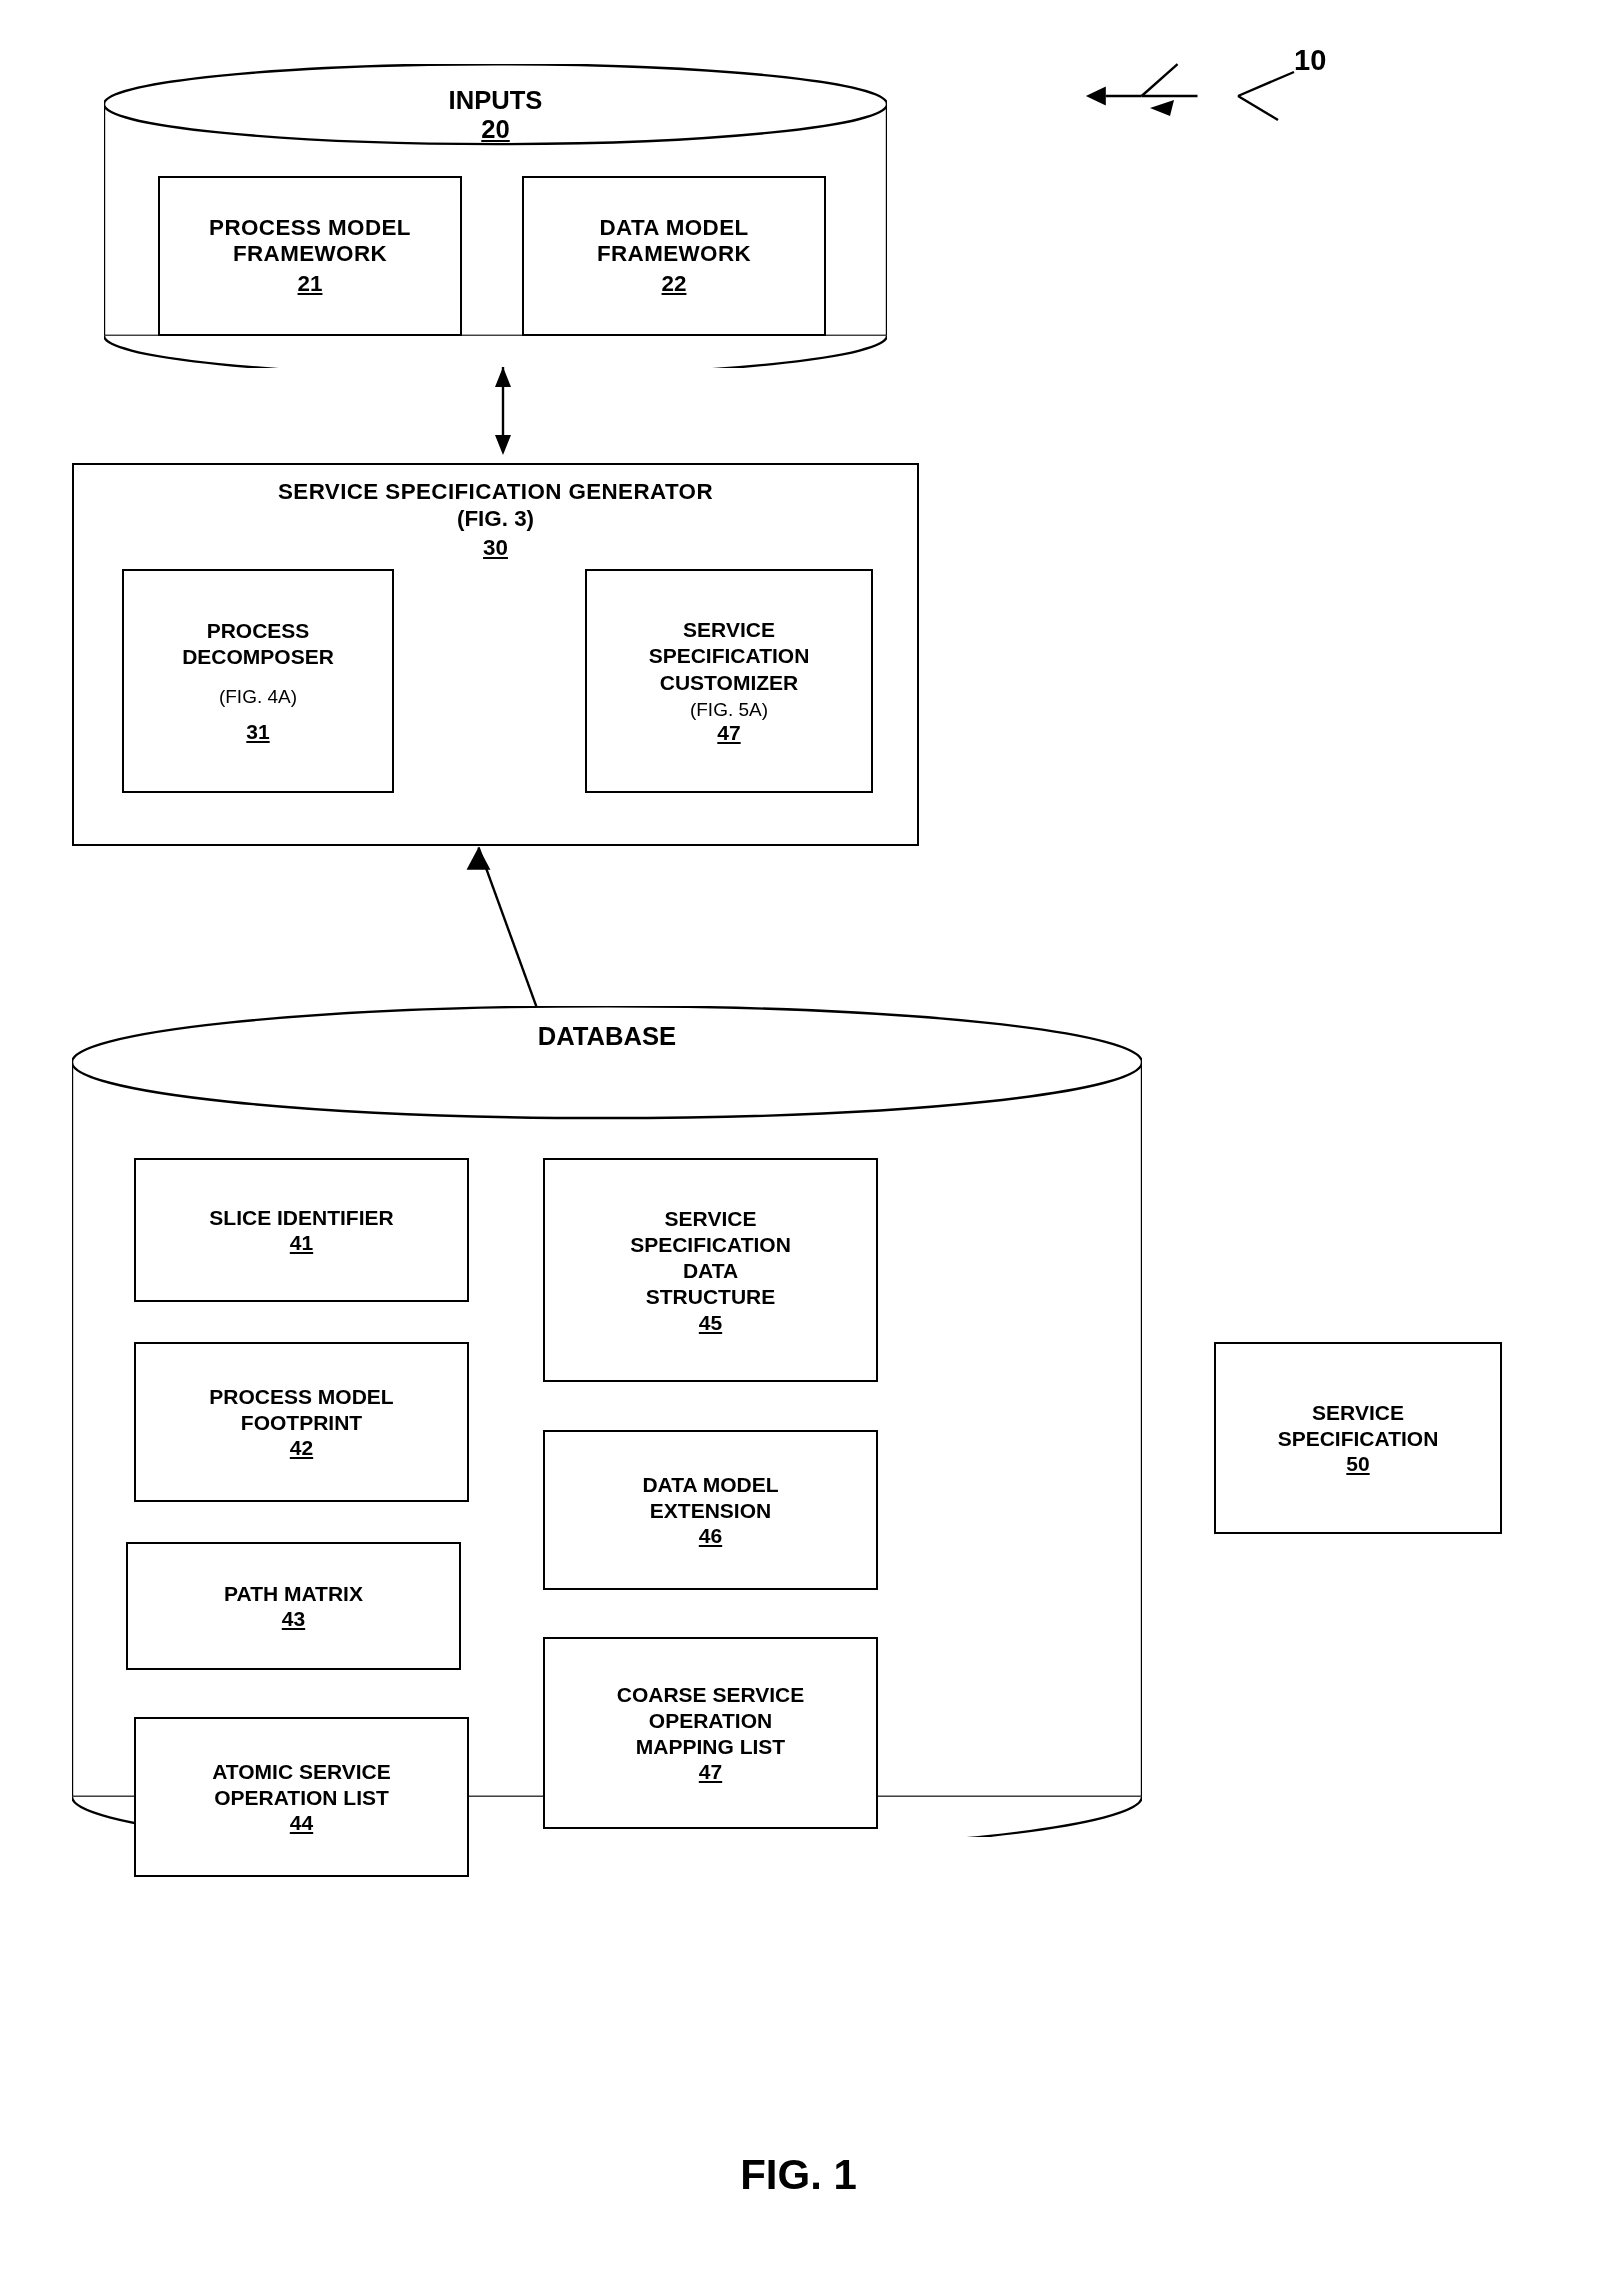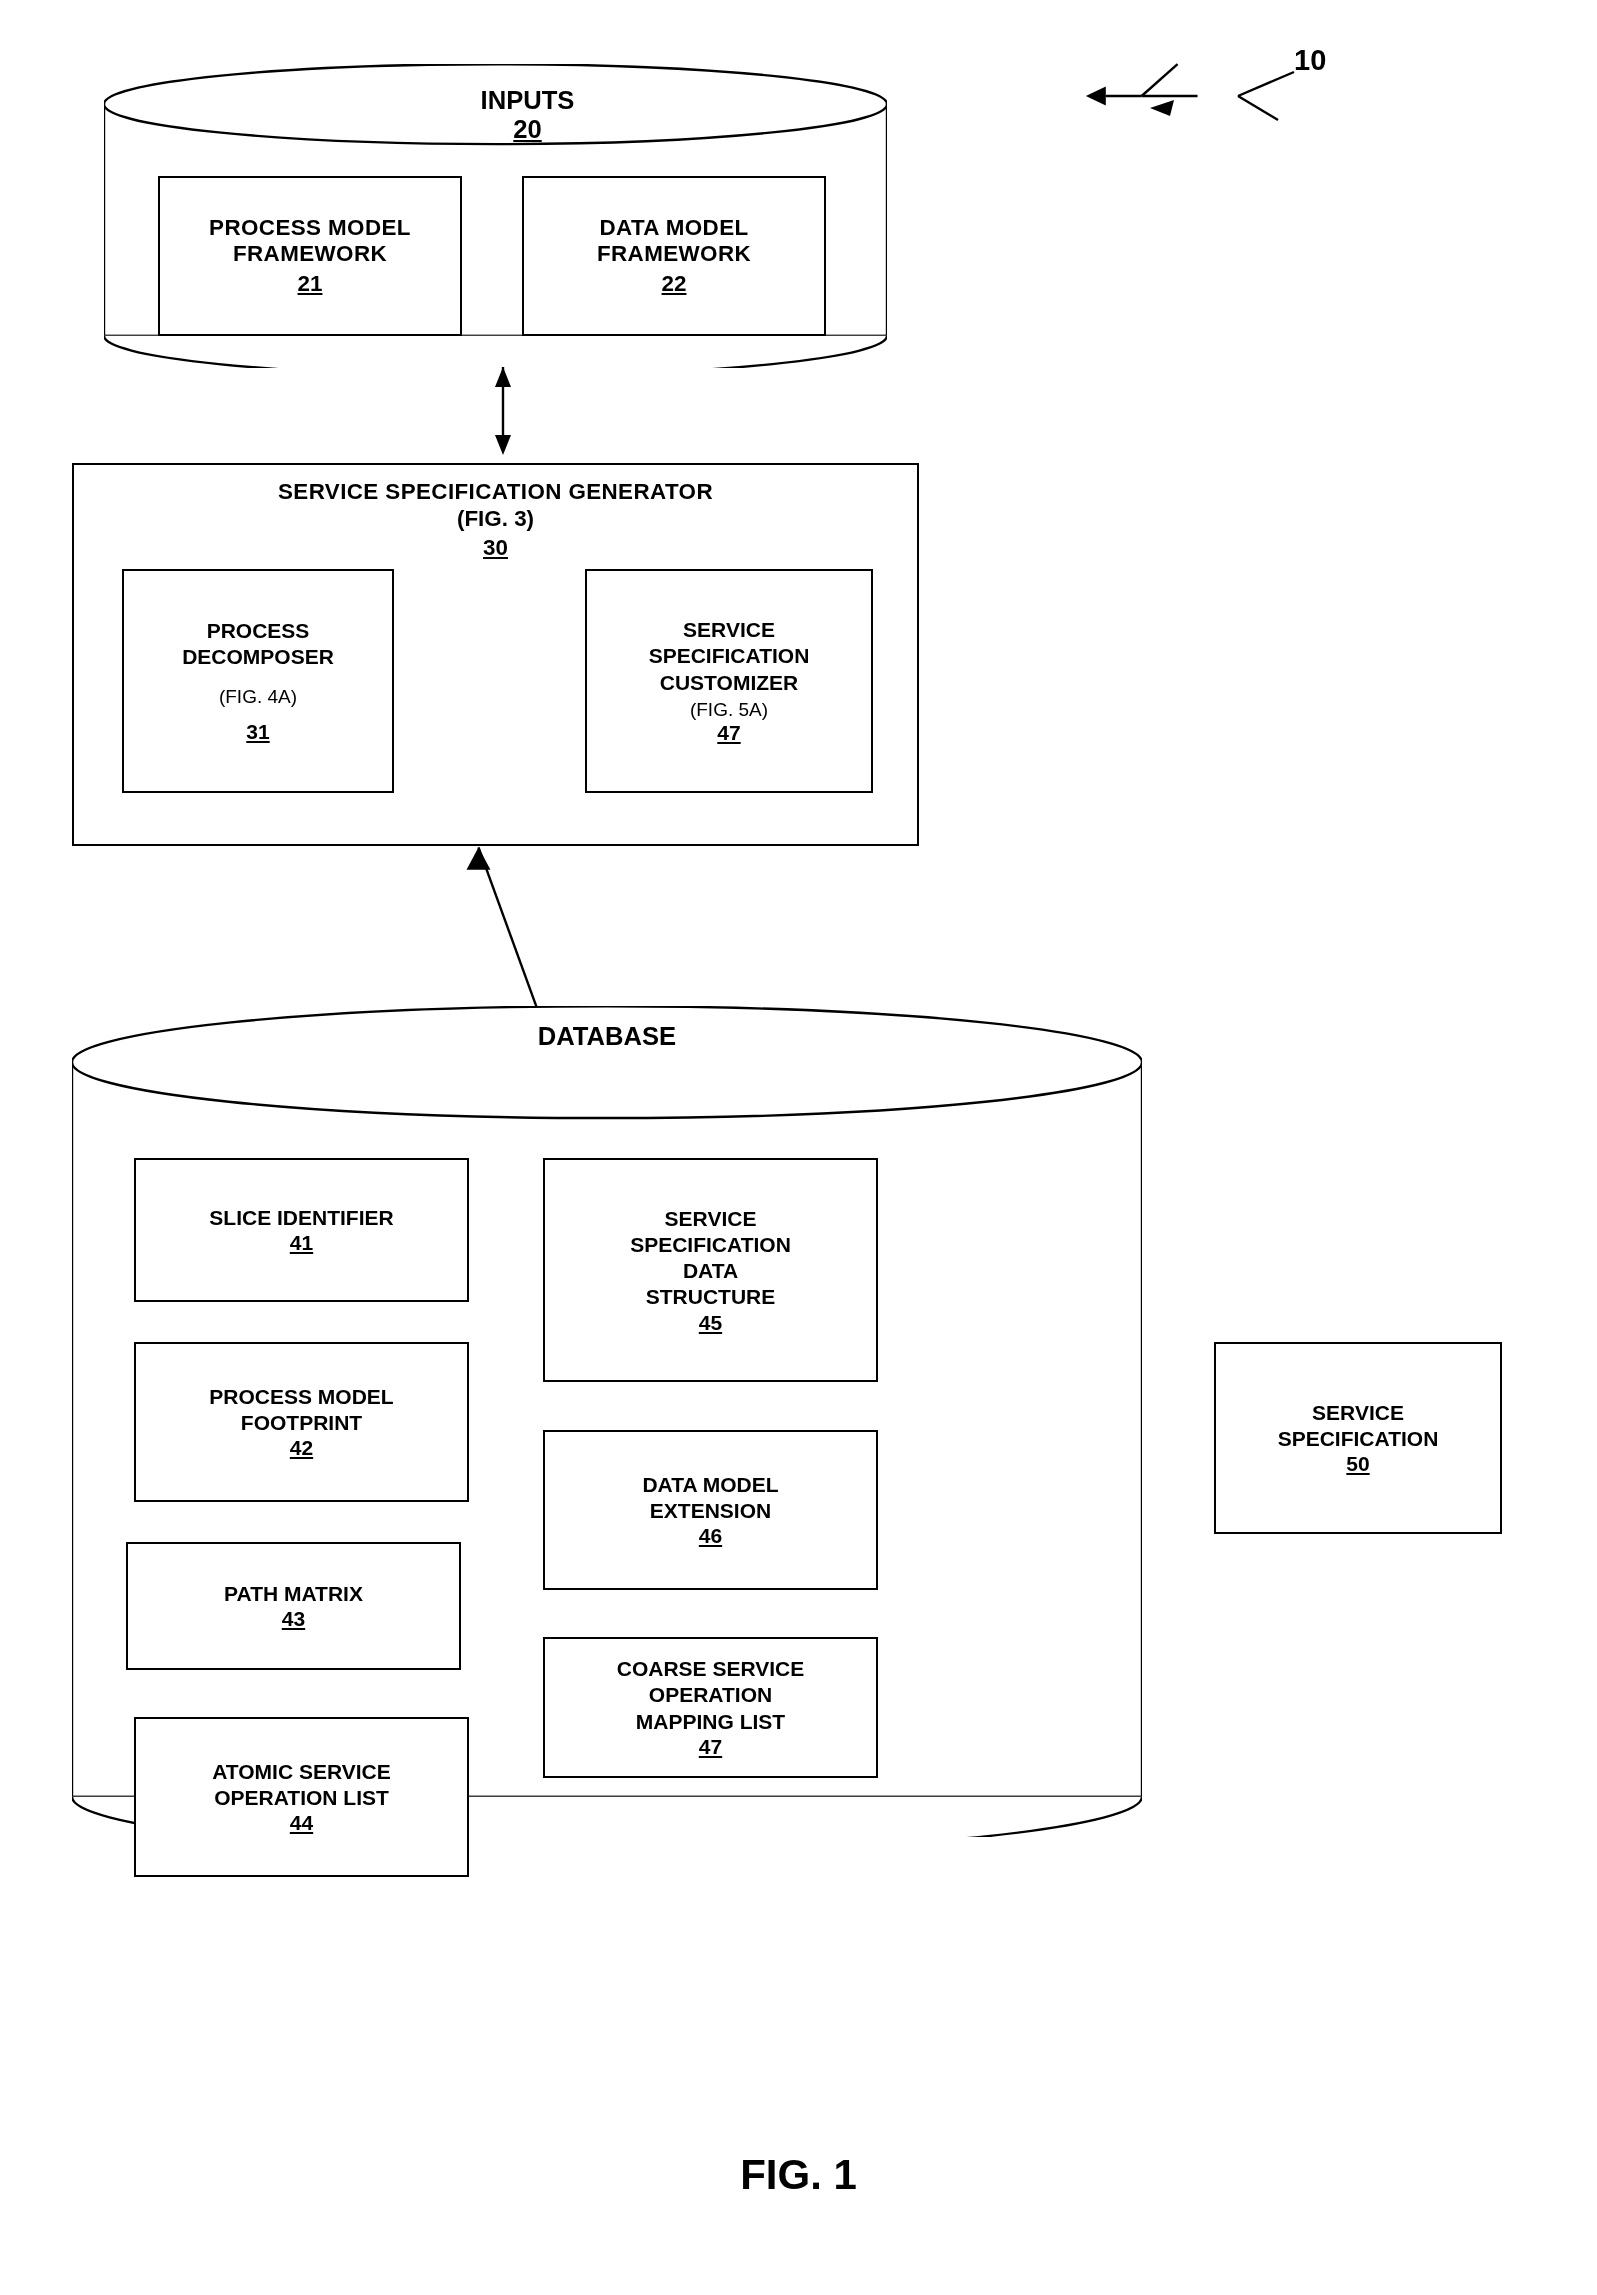--- a/index.html
+++ b/index.html
@@ -118,21 +118,21 @@
 
   <svg style="position:absolute; top:64px; left:104px;" width="783" height="304" viewBox="0 0 980 380">
 
     <rect x="0" y="50" width="980" height="290" fill="white" stroke="#000" stroke-width="3"></rect>
 
     <ellipse cx="490" cy="50" rx="490" ry="50" fill="white" stroke="#000" stroke-width="3"></ellipse>
 
     <path d="M 0 340 A 490 50 0 0 0 980 340" fill="white" stroke="#000" stroke-width="3"></path>
   </svg>
 
-  <div style="position:absolute; top:86px; left:104px; width:783px; text-align:center;margin-left:32px;">
+  <div style="position:absolute; top:86px; left:104px; width:783px; text-align:center;">
     <div class="section-title">INPUTS</div>
     <div class="section-number">20</div>
   </div>
 
   <div class="box" style="top:176px; left:158px; width:304px; height:160px;">
     <div class="box-title">PROCESS MODEL<br>FRAMEWORK</div>
     <div class="box-number">21</div>
   </div>
 
   <div class="box" style="top:176px; left:522px; width:304px; height:160px;">
@@ -214,21 +214,21 @@
   <div class="box" style="top:1158px; left:543px; width:335px; height:224px;">
     <div class="inner-label">SERVICE<br>SPECIFICATION<br>DATA<br>STRUCTURE</div>
     <div class="inner-number">45</div>
   </div>
 
   <div class="box" style="top:1430px; left:543px; width:335px; height:160px;">
     <div class="inner-label">DATA MODEL<br>EXTENSION</div>
     <div class="inner-number">46</div>
   </div>
 
-  <div class="box" style="top:1637px; left:543px; width:335px; height:141px;">
+  <div class="box" style="top:1637px; left:543px; width:335px; height:192px;">
     <div class="inner-label">COARSE SERVICE<br>OPERATION<br>MAPPING LIST</div>
     <div class="inner-number">47</div>
   </div>
 
   <div class="box" style="top:1342px; left:1214px; width:288px; height:192px;">
     <div class="inner-label">SERVICE<br>SPECIFICATION</div>
     <div class="inner-number">50</div>
   </div>
 
   <div class="fig-label" style="bottom:96px; left:0; width:1597px;">FIG. 1</div>

